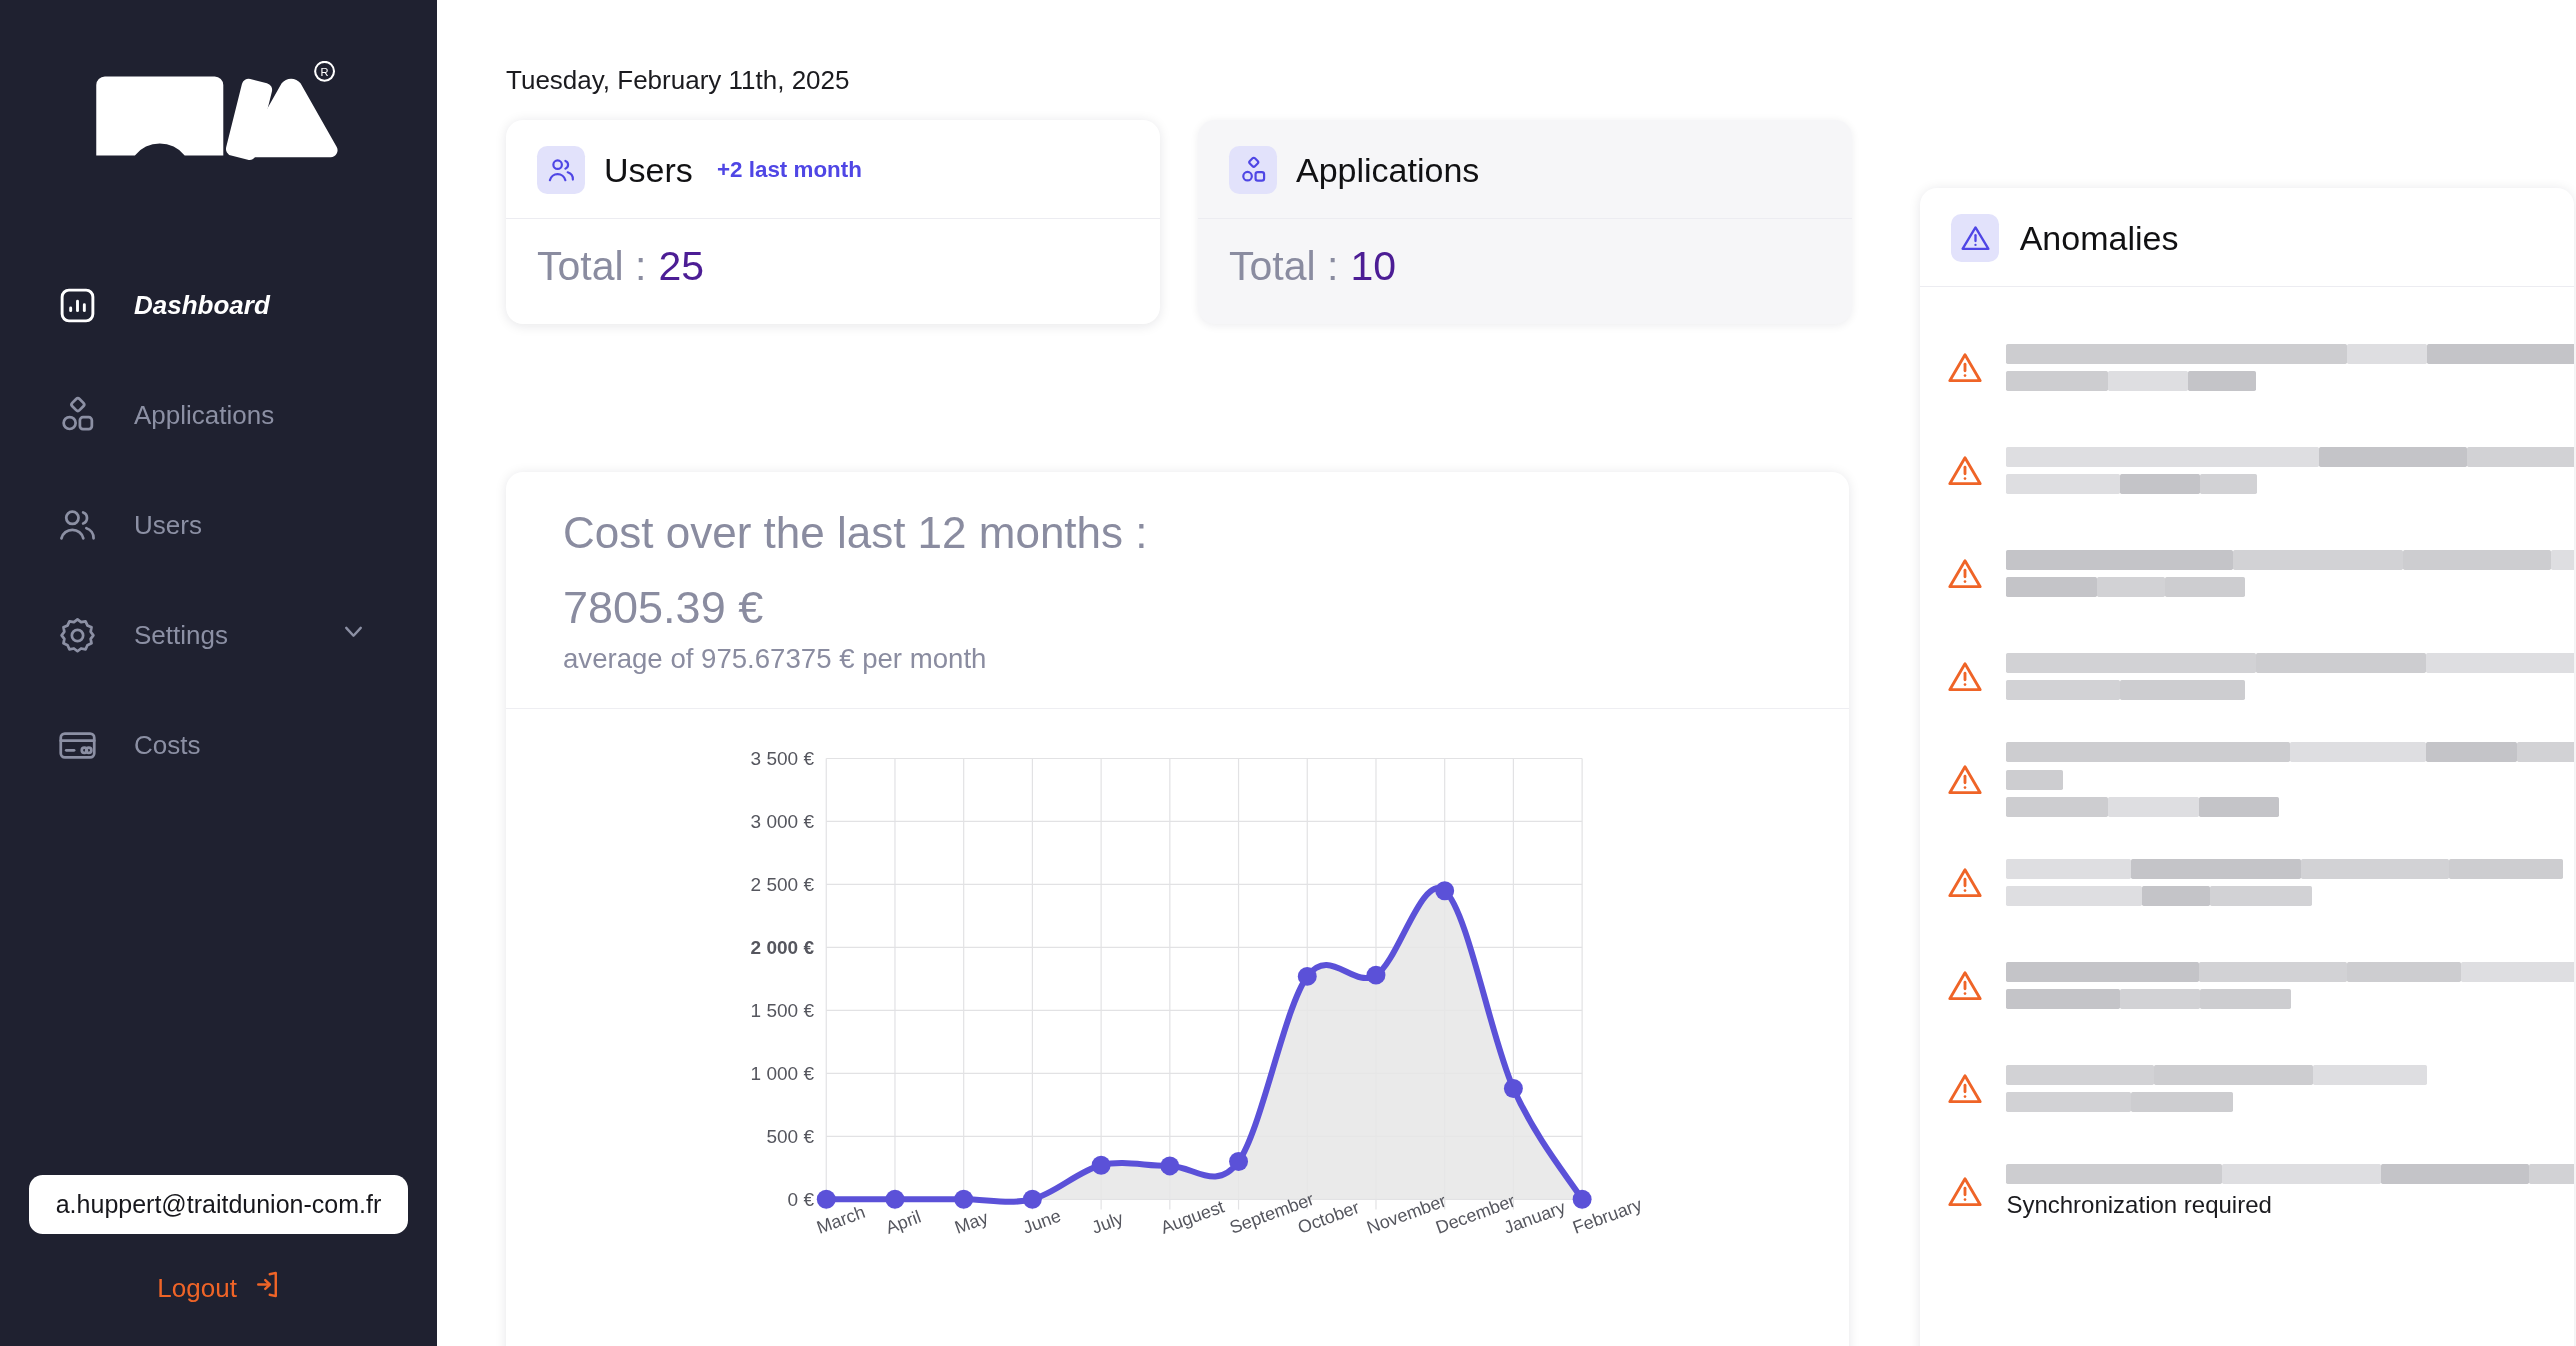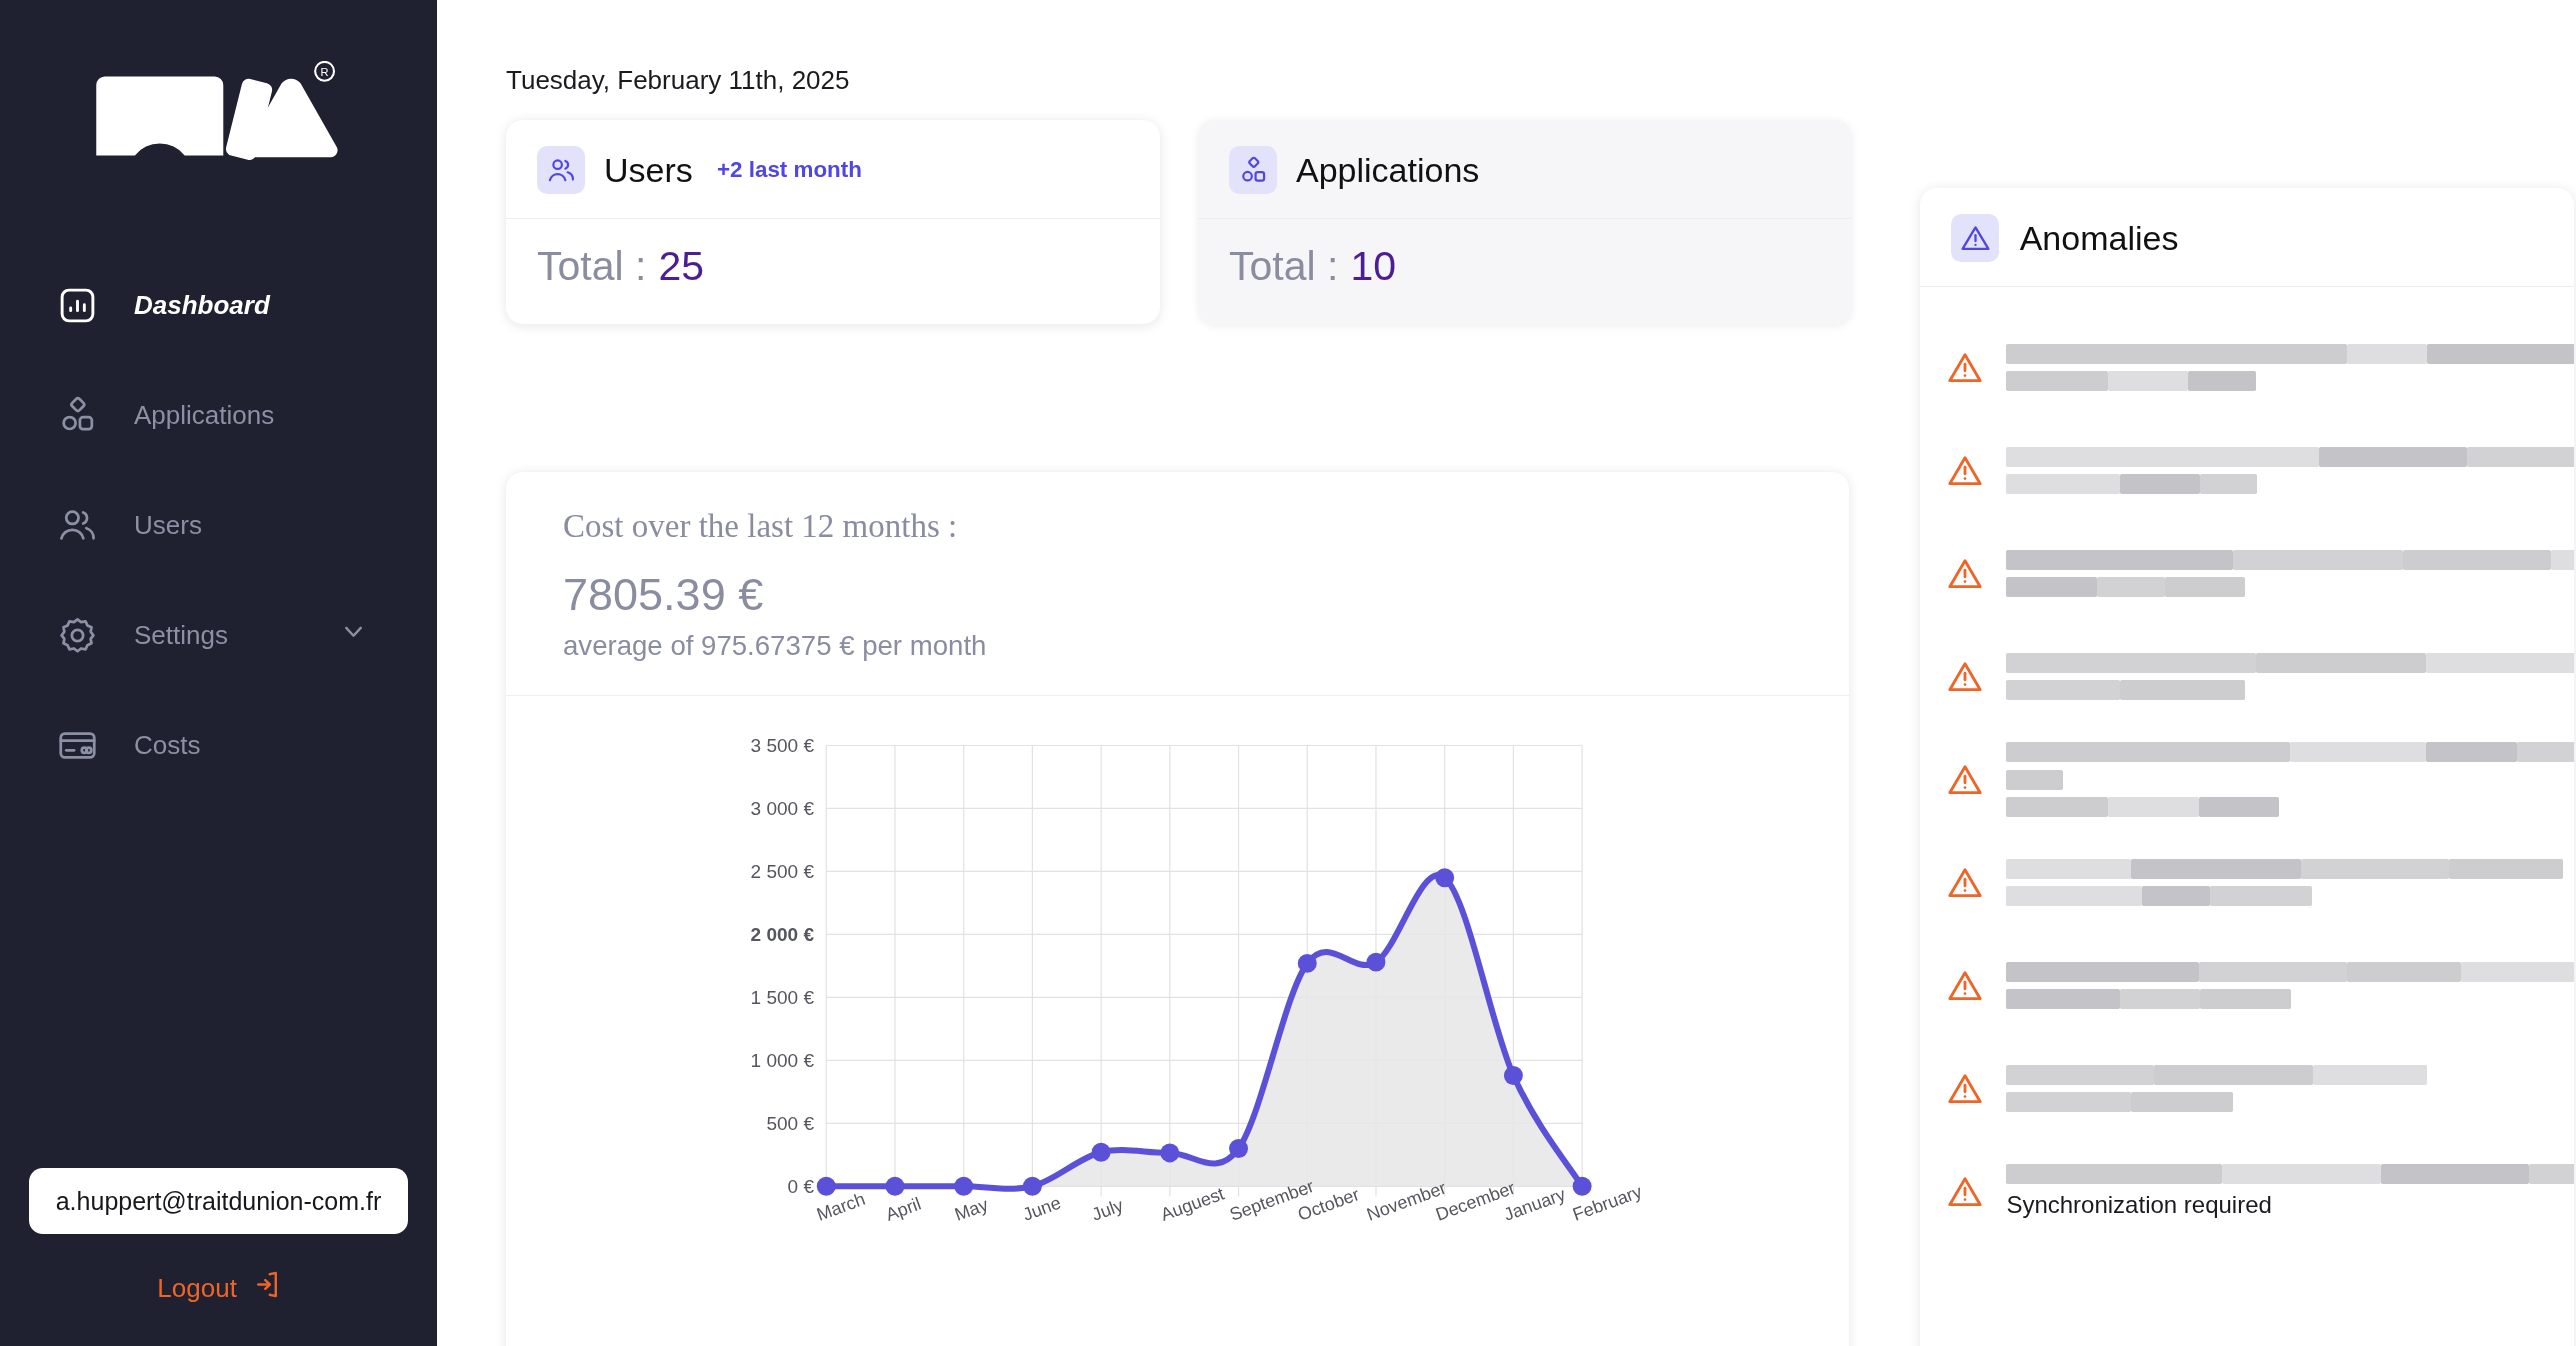--- a/index.html
+++ b/index.html
@@ -47,21 +47,21 @@
 
   .side-bottom {
     position: absolute; left: 0; right: 0; bottom: 0;
     padding-bottom: 41px;
   }
   .email-box {
     background: #ffffff;
     color: #17171c;
     border-radius: 13.8px;
     margin: 0 29px;
-    height: 66px;
+    height: 59px;
     display: flex; align-items: center; justify-content: center;
     font-size: 25px;
     white-space: nowrap;
   }
   .logout {
     margin-top: 36px;
     display: flex; align-items: center; justify-content: center;
     gap: 13.8px;
     color: #ef6427;
     font-size: 26px;
@@ -120,21 +120,21 @@
   .cost-card {
     position: absolute;
     left: 69px; top: 472px;
     width: 1343px;
     min-height: 947px;
     background: #fff;
     border-radius: 17px;
     box-shadow: 0 1.7px 12px rgba(20,20,40,.10);
   }
   .cost-head { padding: 36px 57px 33px 57px; border-bottom: 0.9px solid #eeeef2; color: #8a8ca0; }
-  .cost-label { font-size: 33px; font-family: Liberation Serif, serif; }
+  .cost-label { font-size: 44px; }
   .cost-total { font-size: 45px; margin-top: 24px; }
   .cost-avg { font-size: 27.6px; margin-top: 8.6px; }
 
   .chartwrap { position: relative; height: 603px; padding: 34px 0 0 0; }
   .ylabel {
     position: absolute; right: 0; transform: translateY(-50%);
     font-size: 19px; color: #55565e; white-space: nowrap;
   }
   .xlabel {
     position: absolute;

